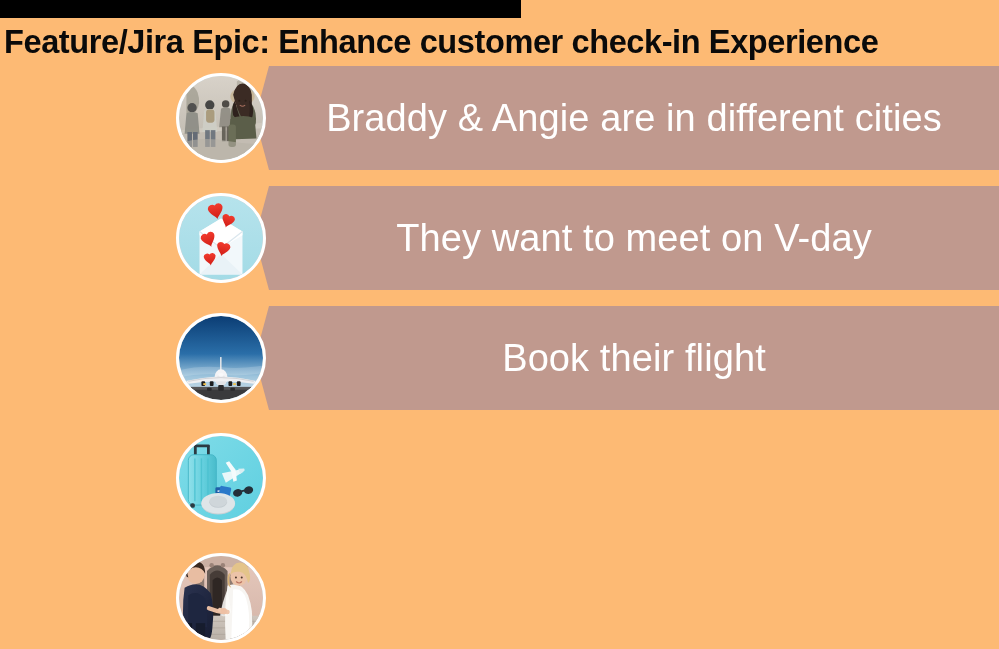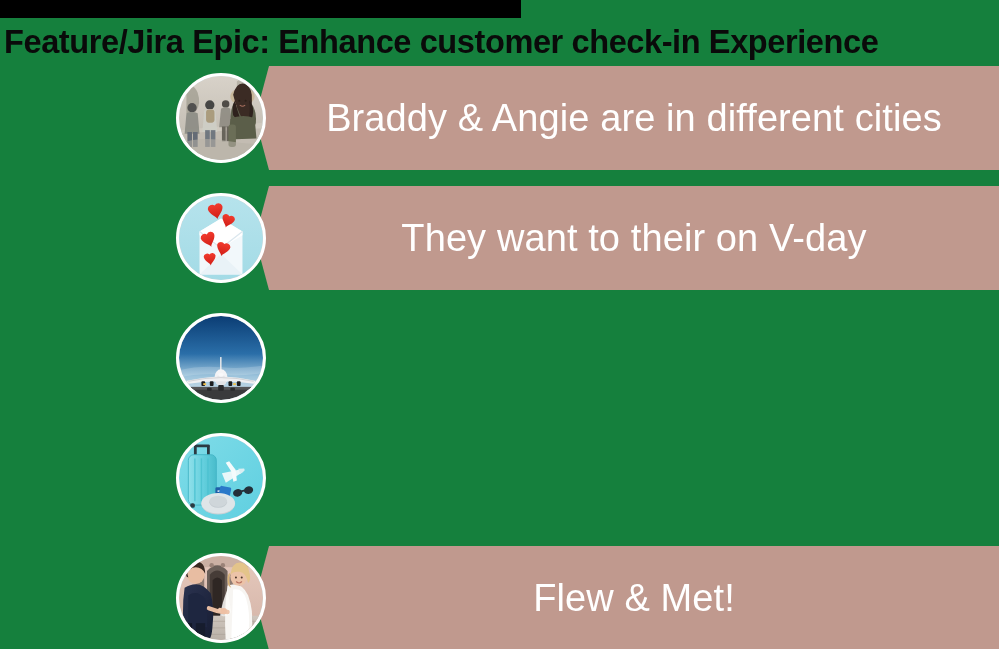--- a/index.html
+++ b/index.html
@@ -13,21 +13,21 @@
     font-family: "Liberation Sans", sans-serif;
     overflow: hidden;
     position: relative;
   }
 
   #slide {
     position: absolute;
     left: 0; top: 0;
     width: 999px;
     height: 649px;
-    background: #15803d;
+    background: #fdba74;
   }
 
   
   #top-bar {
     position: absolute;
     left: 0;
     top: 0;
     width: 521px;
     height: 18px;
     background: #000000;
@@ -180,21 +180,21 @@
             <rect x="53" y="52" width="8" height="24" rx="3" fill="#6b6e57"></rect>
           </g>
           <path d="M0 72 q26 -8 54 -2 q20 4 36 2 l0 18 -90 0 Z" fill="#b6b0a6" opacity="0.55"></path>
         </svg>
       </div>
     </div>
   </div>
 
   <div class="row" id="row-1">
     <div class="bar">
-      <span class="bar-label">They want to their on V-day</span>
+      <span class="bar-label">They want to meet on V-day</span>
     </div>
     <div class="avatar">
       <div class="art">
         <svg viewBox="0 0 90 90" preserveAspectRatio="xMidYMid slice" aria-hidden="true">
           <defs>
             <linearGradient id="g1bg" x1="0" y1="0" x2="0" y2="1">
               <stop offset="0%" stop-color="#b6e3ec"></stop>
               <stop offset="100%" stop-color="#a3dbe6"></stop>
             </linearGradient>
             <linearGradient id="g1red" x1="0" y1="0" x2="0" y2="1">
@@ -225,20 +225,23 @@
             <g transform="translate(26,62) rotate(-8) scale(0.8)">
               <path d="M0 4 a4.6 4.6 0 0 1 8 -2 a4.6 4.6 0 0 1 8 2 c0 6 -8 10 -8 13 c0 -3 -8 -7 -8 -13 Z" fill="url(#g1red)"></path>
             </g>
           </g>
         </svg>
       </div>
     </div>
   </div>
 
   <div class="row" id="row-2">
+    <div class="bar">
+      <span class="bar-label">Book their flight</span>
+    </div>
     <div class="avatar">
       <div class="art">
         <svg viewBox="0 0 90 90" preserveAspectRatio="xMidYMid slice" aria-hidden="true">
           <defs>
             <linearGradient id="g2sky" x1="0" y1="0" x2="0" y2="1">
               <stop offset="0%" stop-color="#0b3d74"></stop>
               <stop offset="45%" stop-color="#2a6ea8"></stop>
               <stop offset="72%" stop-color="#9dc4dc"></stop>
               <stop offset="100%" stop-color="#dfe9ee"></stop>
             </linearGradient>
@@ -320,23 +323,20 @@
             <ellipse cx="18" cy="10" rx="18" ry="11" fill="#dfe5e8"></ellipse>
             <ellipse cx="18" cy="9" rx="9.5" ry="6" fill="#c3cbd0"></ellipse>
             <ellipse cx="18" cy="8" rx="9.5" ry="6" fill="#cfd6da"></ellipse>
           </g>
         </svg>
       </div>
     </div>
   </div>
 
   <div class="row" id="row-4">
-    <div class="bar">
-      <span class="bar-label">Flew &amp; Met!</span>
-    </div>
     <div class="avatar">
       <div class="art">
         <svg viewBox="0 0 90 90" preserveAspectRatio="xMidYMid slice" aria-hidden="true">
           <defs>
             <linearGradient id="g4wall" x1="0" y1="0" x2="0" y2="1">
               <stop offset="0%" stop-color="#e6c9bd"></stop>
               <stop offset="100%" stop-color="#d3b3a6"></stop>
             </linearGradient>
             <linearGradient id="g4suit" x1="0" y1="0" x2="1" y2="1">
               <stop offset="0%" stop-color="#2b3350"></stop>

